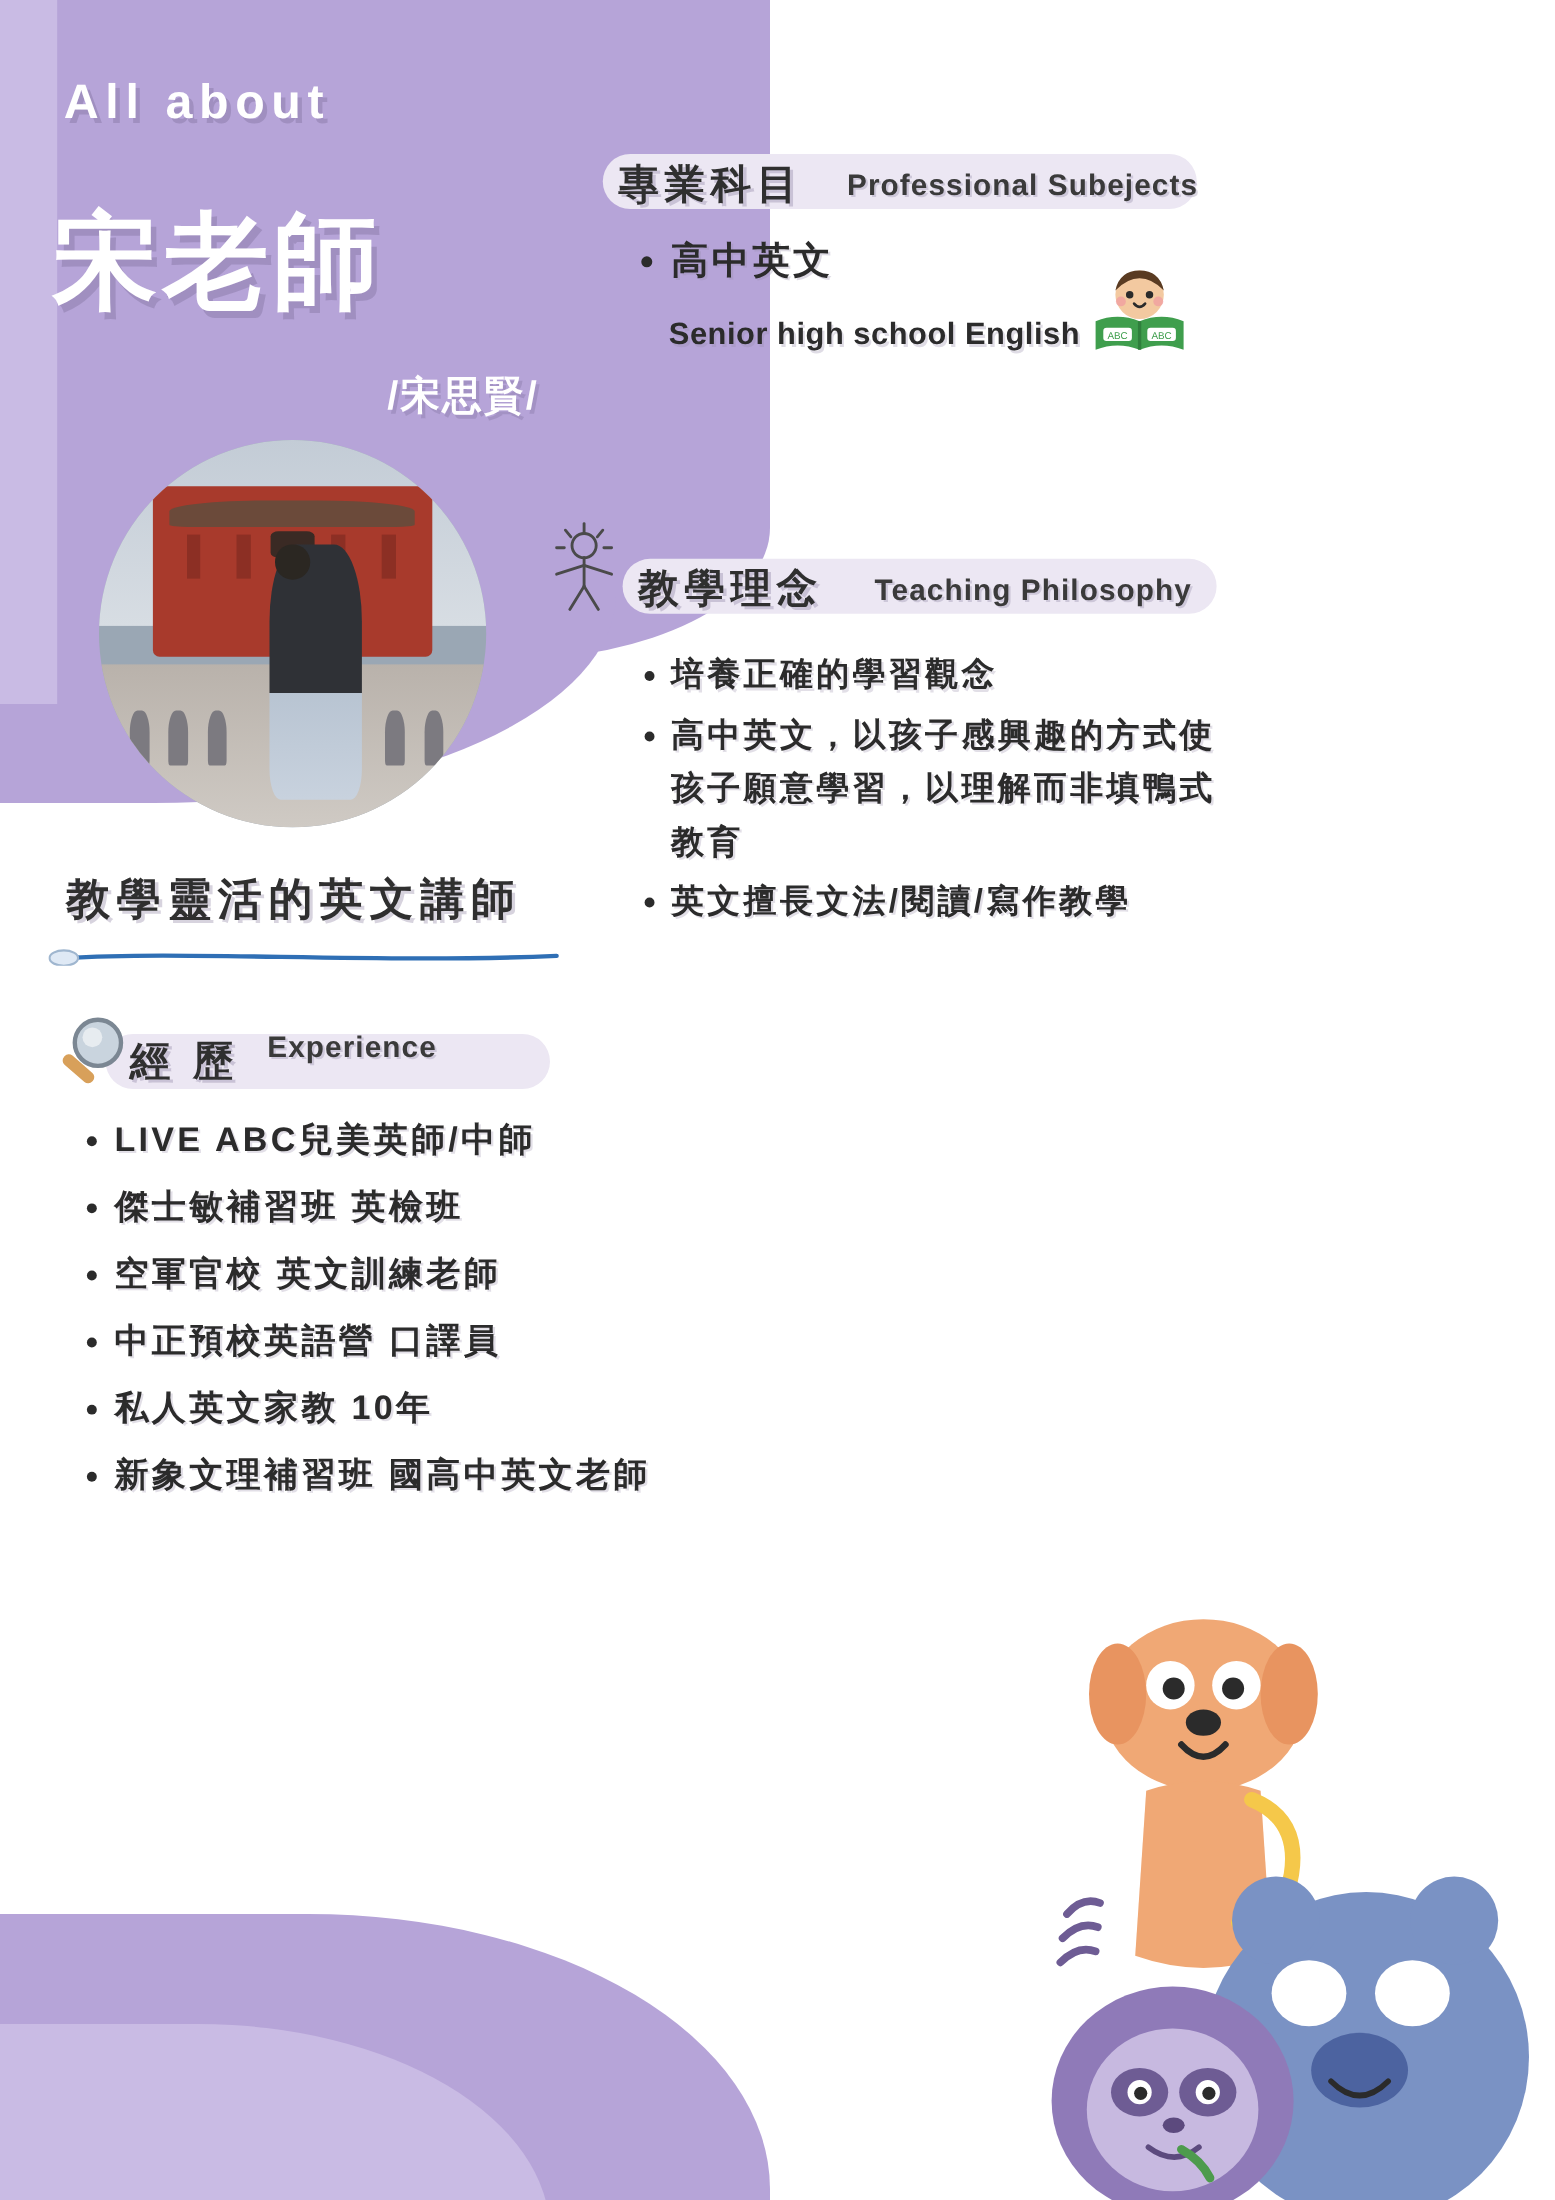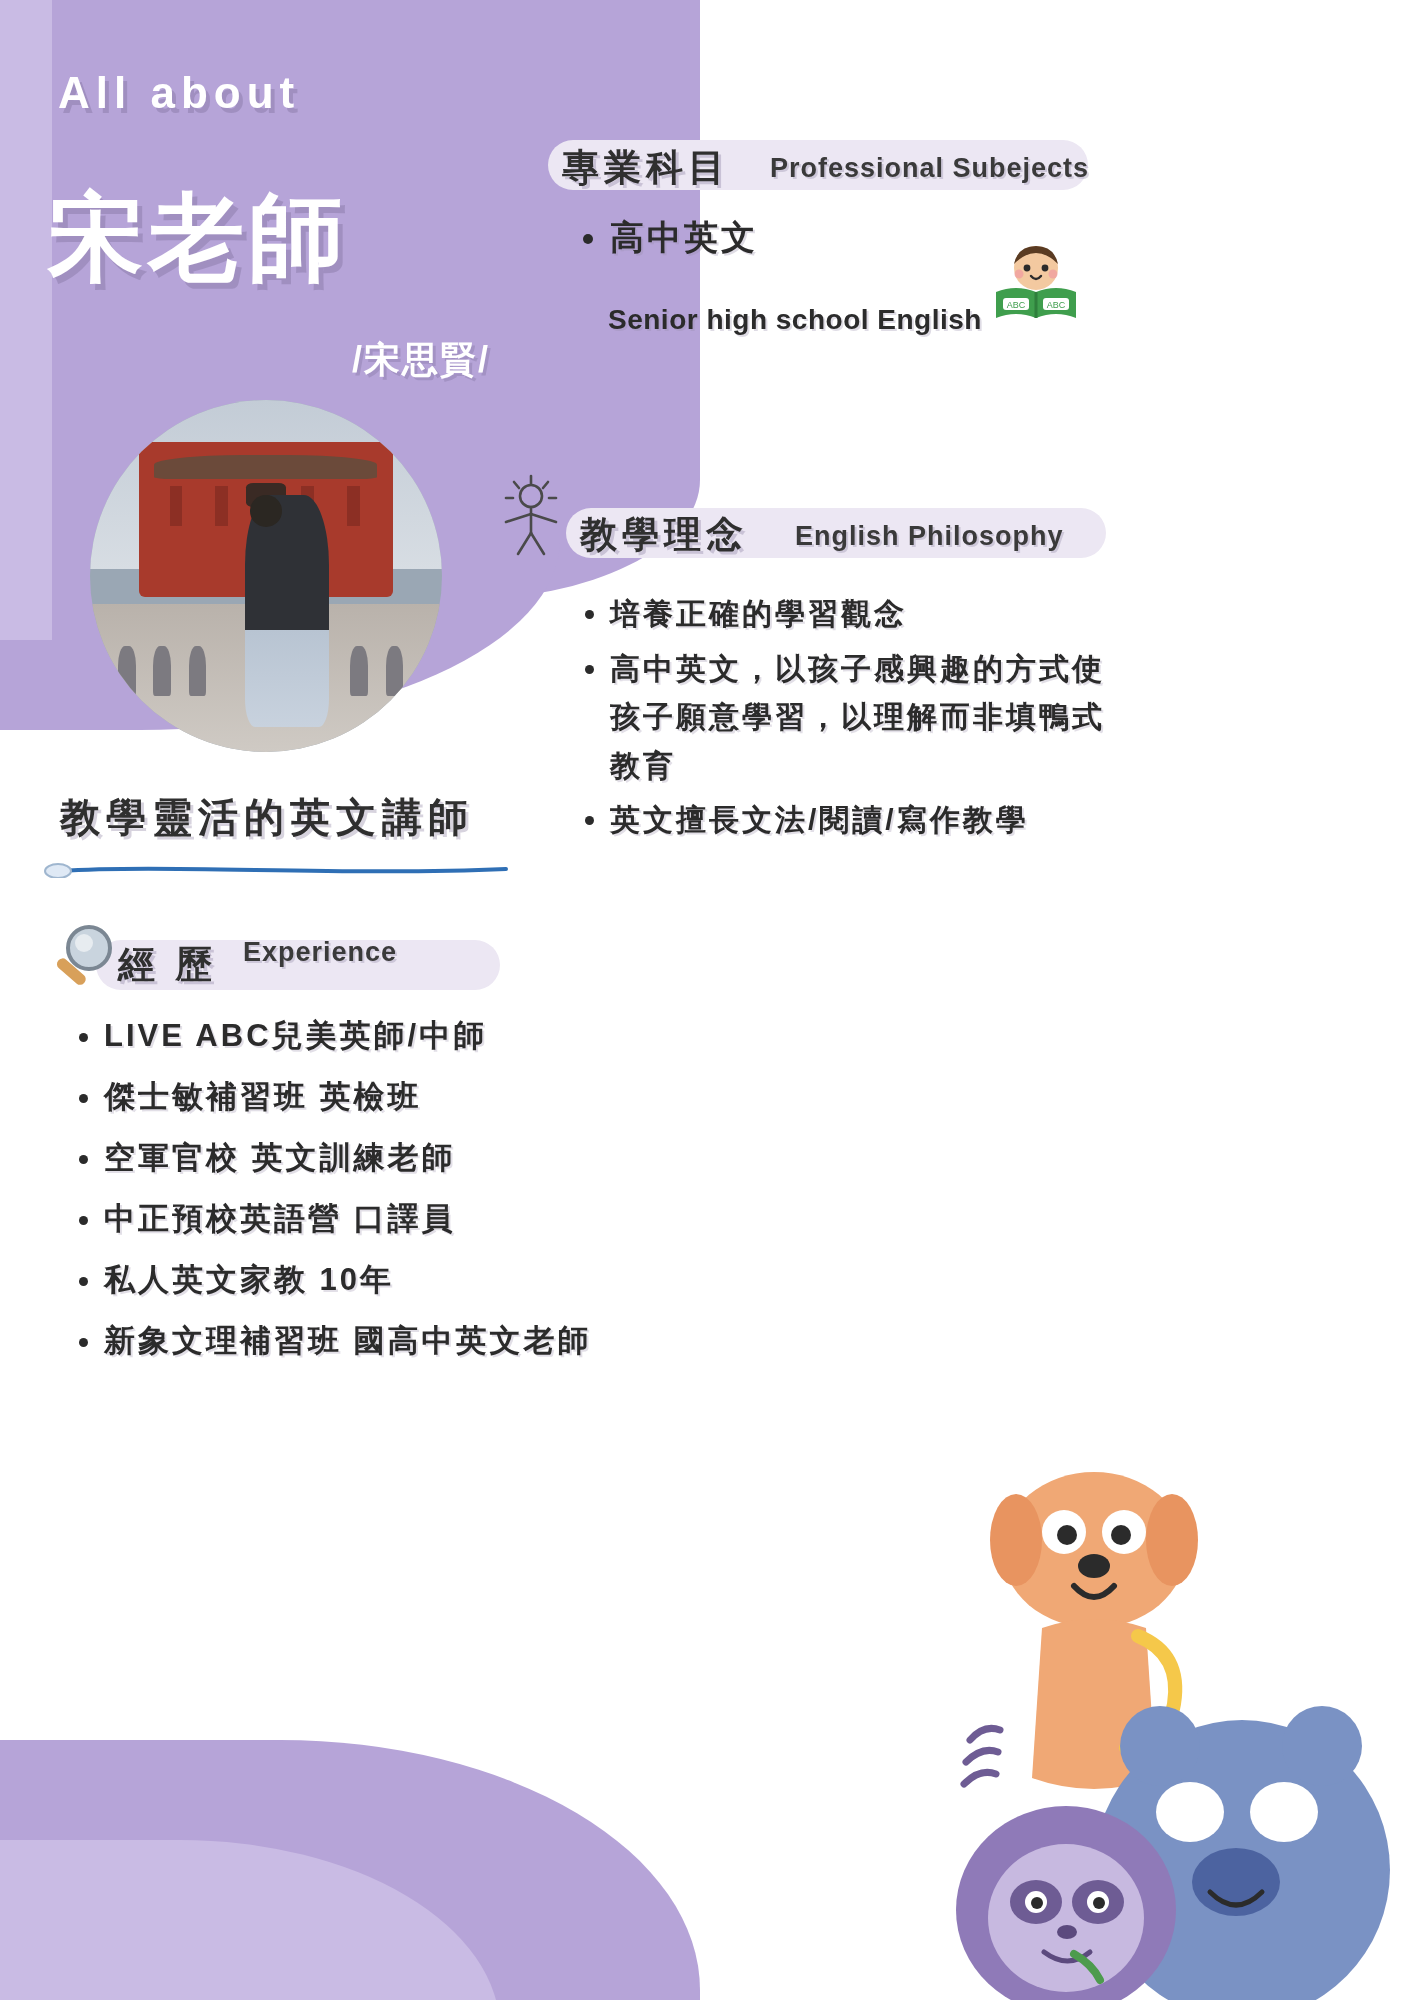--- a/index.html
+++ b/index.html
@@ -232,21 +232,21 @@
   ul.bullets li {
     color: #2b2b2b;
     font-weight: bold;
   }
 
   .subj-list { left: 576px; top: 218px; width: 500px; }
   .subj-list li { font-size: 34px; letter-spacing: 3px; line-height: 1.15; text-shadow: 2px 2px 0 rgba(150,140,170,0.30); }
   .subj-en {
     position: absolute;
     left: 608px;
-    top: 304px;
+    top: 288px;
     font-size: 28px;
     font-weight: bold;
     letter-spacing: 0.5px;
     color: #2b2b2b;
     text-shadow: 2px 2px 0 rgba(150,140,170,0.30);
   }
 
   .philo-list { left: 576px; top: 590px; width: 520px; }
   .philo-list li {
     font-size: 30px;
@@ -353,21 +353,21 @@
   <path d="M6 54 q20 -8 40 0 q20 -8 40 0 v26 q-20 -8 -40 0 q-20 -8 -40 0z" fill="#3f9e4d"></path>
   <path d="M46 54 v26" stroke="#2f7f3c" stroke-width="3"></path>
   <rect x="13" y="60" width="26" height="12" rx="3" fill="#ffffff"></rect>
   <rect x="53" y="60" width="26" height="12" rx="3" fill="#ffffff"></rect>
   <text x="26" y="70" font-size="9" text-anchor="middle" fill="#3f9e4d" font-family="Liberation Sans, sans-serif">ABC</text>
   <text x="66" y="70" font-size="9" text-anchor="middle" fill="#3f9e4d" font-family="Liberation Sans, sans-serif">ABC</text>
 </svg>
 
 <div class="pill" style="left:566px; top:508px; width:540px;"></div>
 <div class="sec-title-cn" style="left:580px; top:510px;">教學理念</div>
-<div class="sec-title-en" style="left:795px; top:521px;">English Philosophy</div>
+<div class="sec-title-en" style="left:795px; top:521px;">Teaching Philosophy</div>
 
 <svg class="icon-person" viewBox="0 0 78 86">
   <g stroke="#4a4a4a" stroke-width="2.6" fill="none" stroke-linecap="round">
     <circle cx="39" cy="26" r="11"></circle>
     <path d="M39 37 v26"></path>
     <path d="M39 44 L14 52"></path>
     <path d="M39 44 L64 52"></path>
     <path d="M39 63 L26 84"></path>
     <path d="M39 63 L52 84"></path>
     <path d="M39 6 v8"></path>

